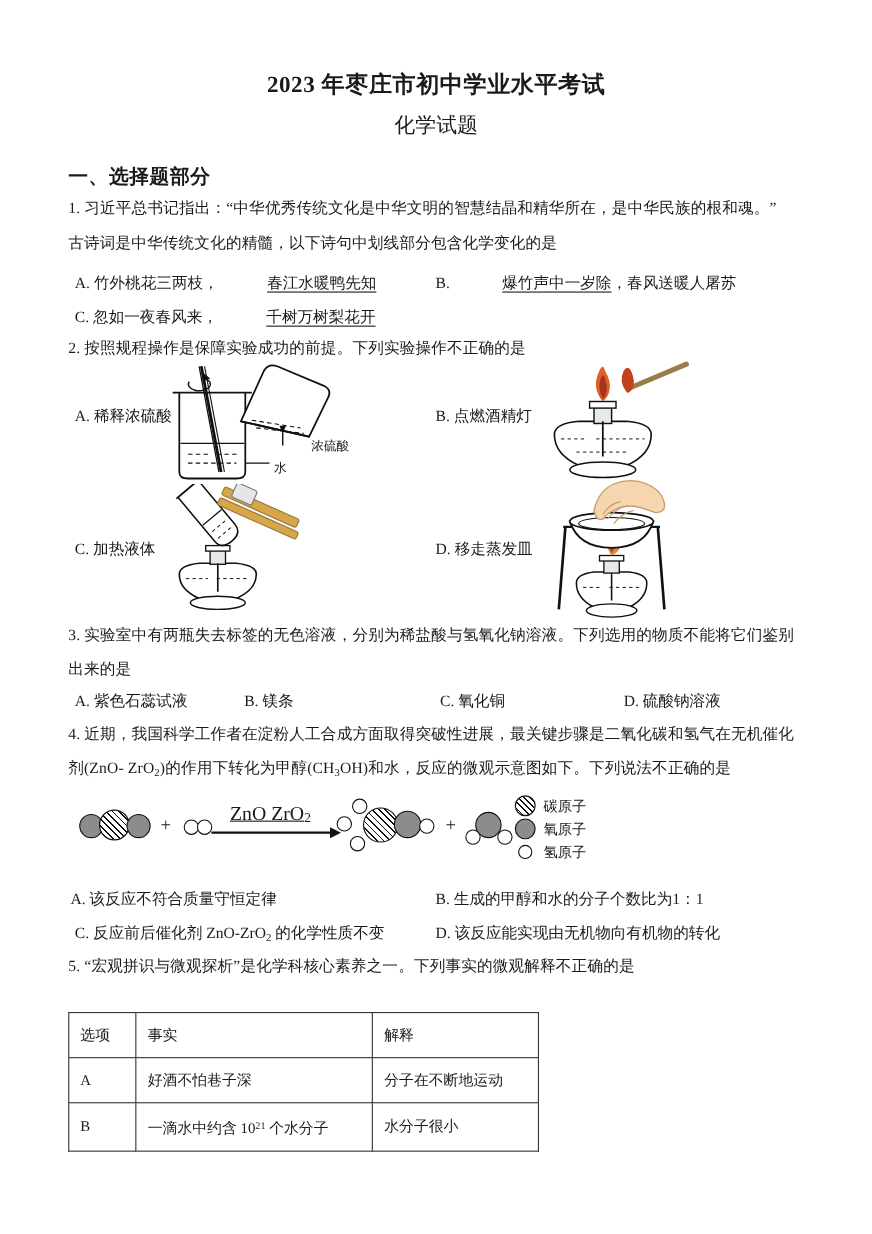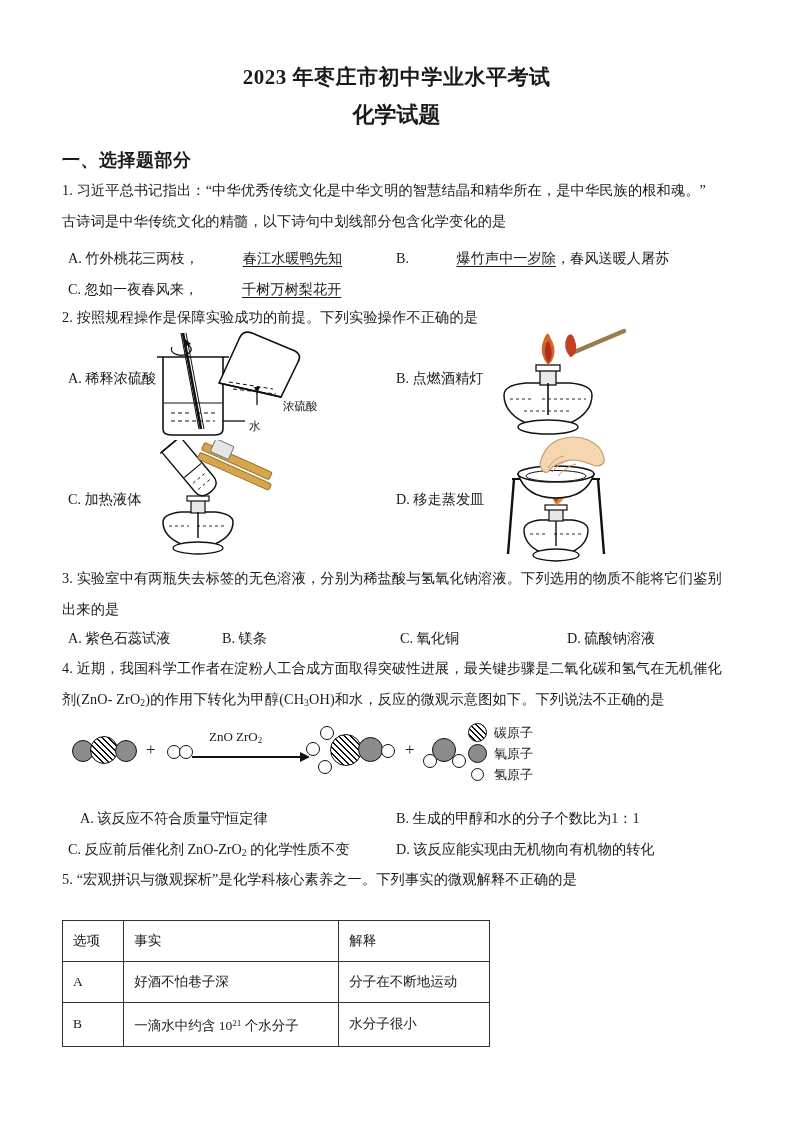--- a/index.html
+++ b/index.html
@@ -28,22 +28,22 @@
     width: 793px;
     text-align: center;
   }
   .doc-title {
     font-size: 21px;
     font-weight: bold;
     letter-spacing: 0.5px;
     line-height: 30px;
   }
   .doc-subtitle {
-    font-size: 22px;
-    font-weight: bold;
+    font-size: 19px;
+    font-weight: normal;
     line-height: 30px;
     margin-top: 8px;
   }
   .section-head {
     position: absolute;
     left: 62px;
     top: 148px;
     font-size: 18px;
     font-weight: bold;
     letter-spacing: 0.5px;
@@ -133,22 +133,23 @@
   .a-C {
     background: repeating-linear-gradient(45deg, #111 0 1.1px, #ffffff 1.1px 4.2px);
   }
   .plus-sign {
     position: absolute;
     font-size: 17px;
     font-family: "Liberation Serif", serif;
   }
   .rx-label {
     position: absolute;
-    font-size: 13px;
+    font-size: 18px;
     white-space: nowrap;
+    text-decoration: underline;
   }
 </style>
 </head>
 <body>
 
 <div class="page">
 
   <div class="title-block">
     <div class="doc-title">2023 年枣庄市初中学业水平考试</div>
     <div class="doc-subtitle">化学试题</div>
@@ -368,21 +369,21 @@
     <div class="legend-row">
       <span class="legend-swatch sw-oxygen"></span>
       <span>氧原子</span>
     </div>
     <div class="legend-row">
       <span class="sw-hydrogen"></span>
       <span>氢原子</span>
     </div>
   </div>
 
-  <div class="opt" style="left:80px; top:808px;">
+  <div class="opt" style="left:64px; top:808px;">
     <span>A.</span>
     <span>该反应不符合质量守恒定律</span>
   </div>
   <div class="opt" style="left:396px; top:808px;">
     <span>B.</span>
     <span>生成的甲醇和水的分子个数比为1：1</span>
   </div>
   <div class="opt" style="left:68px; top:839px;">
     <span>C.</span>
     <span>反应前后催化剂 ZnO-ZrO</span><sub>2</sub><span> 的化学性质不变</span>

